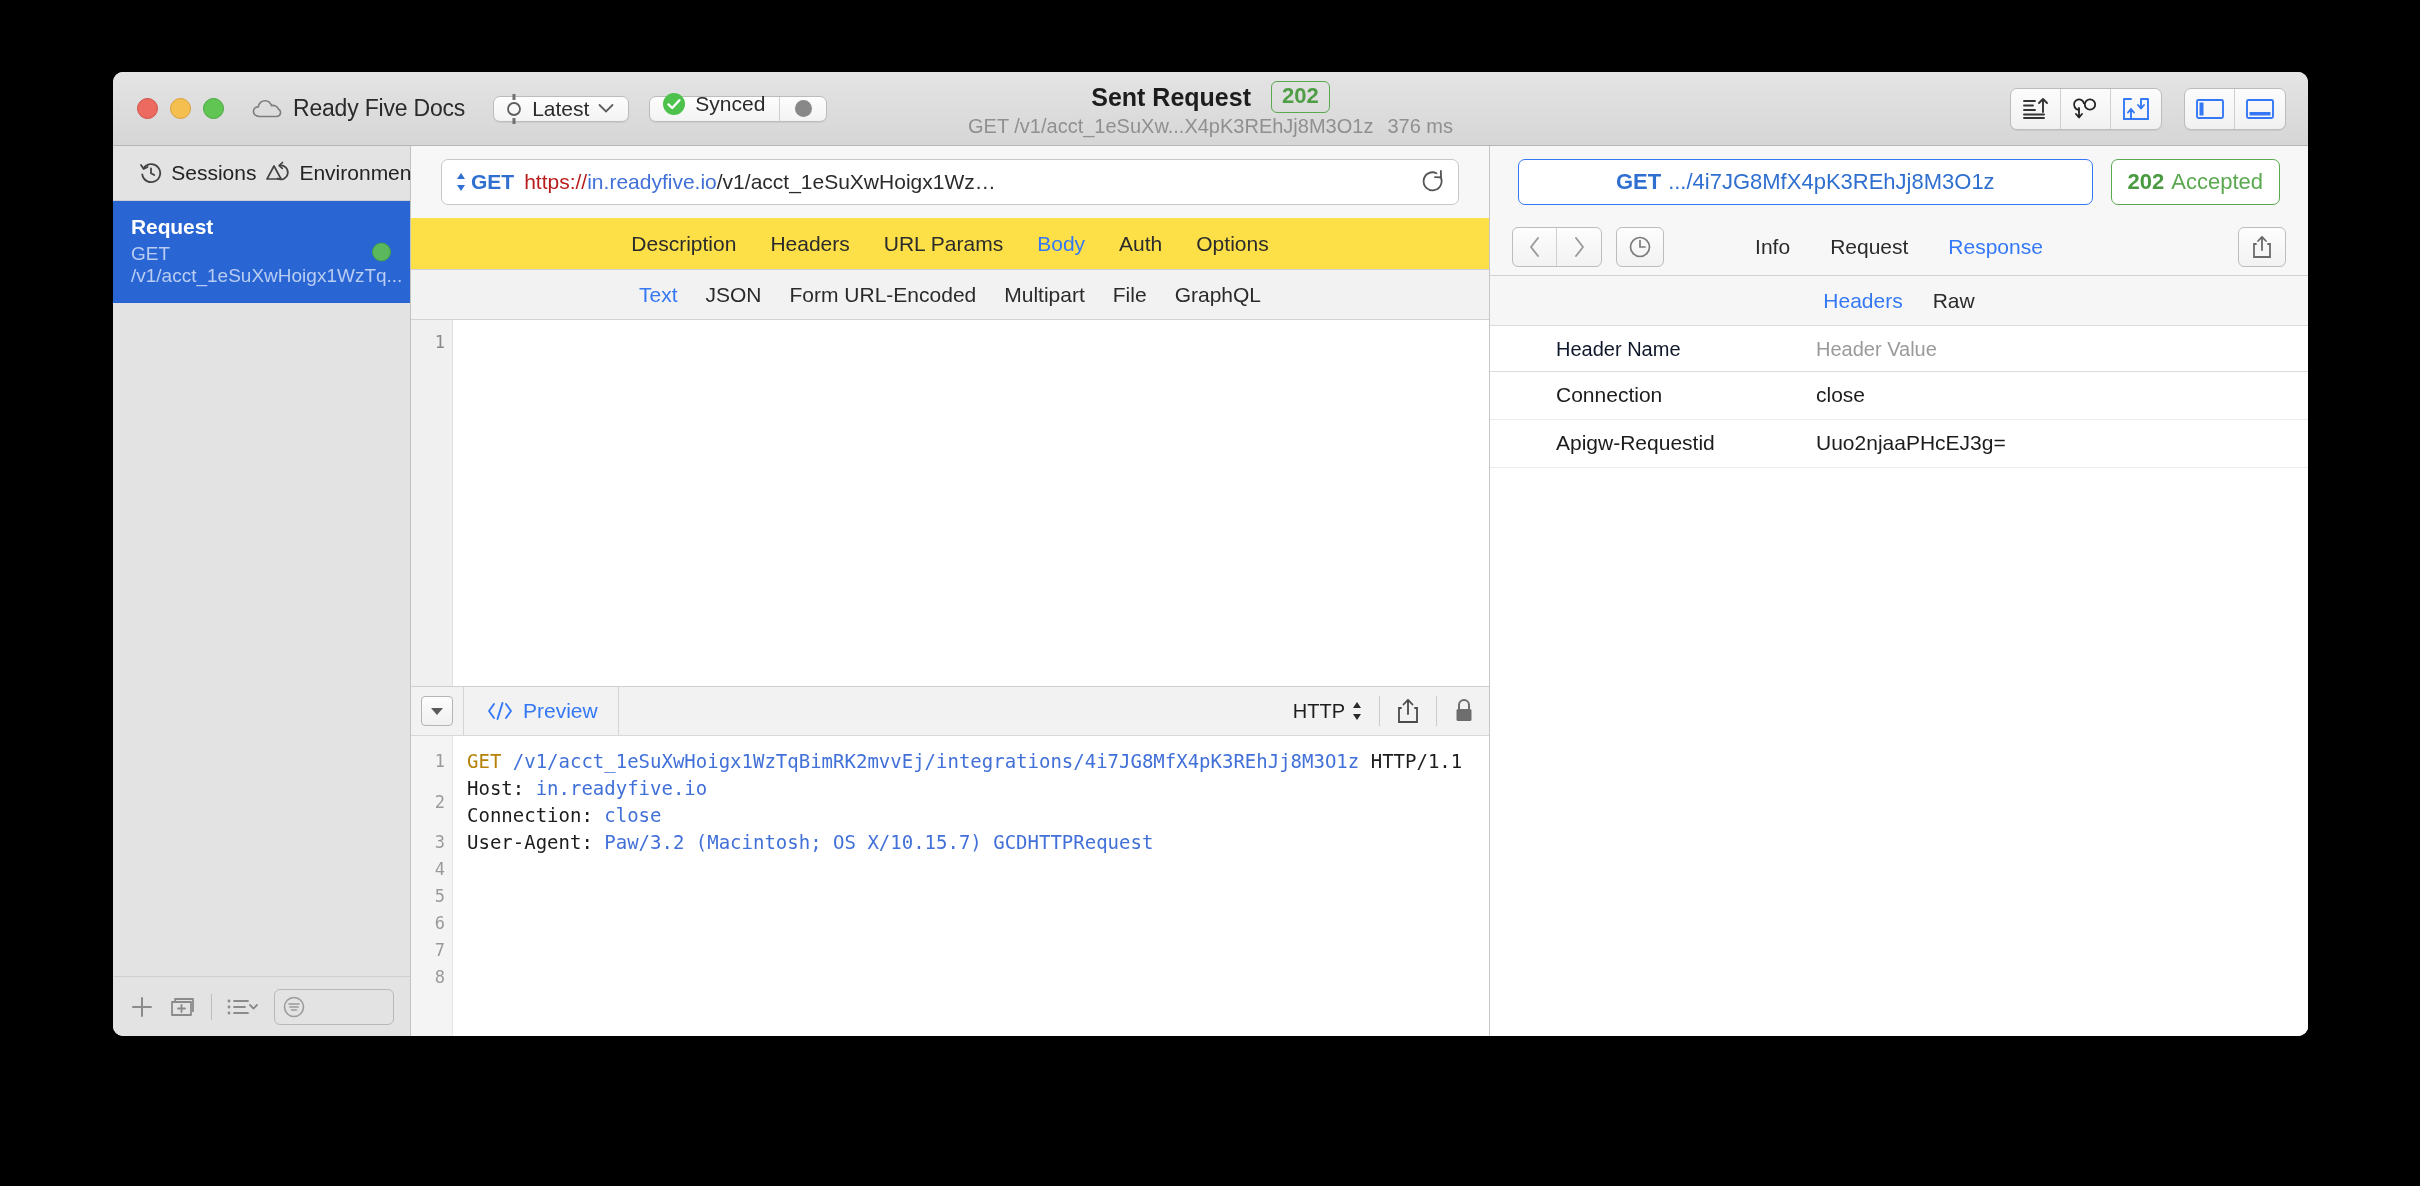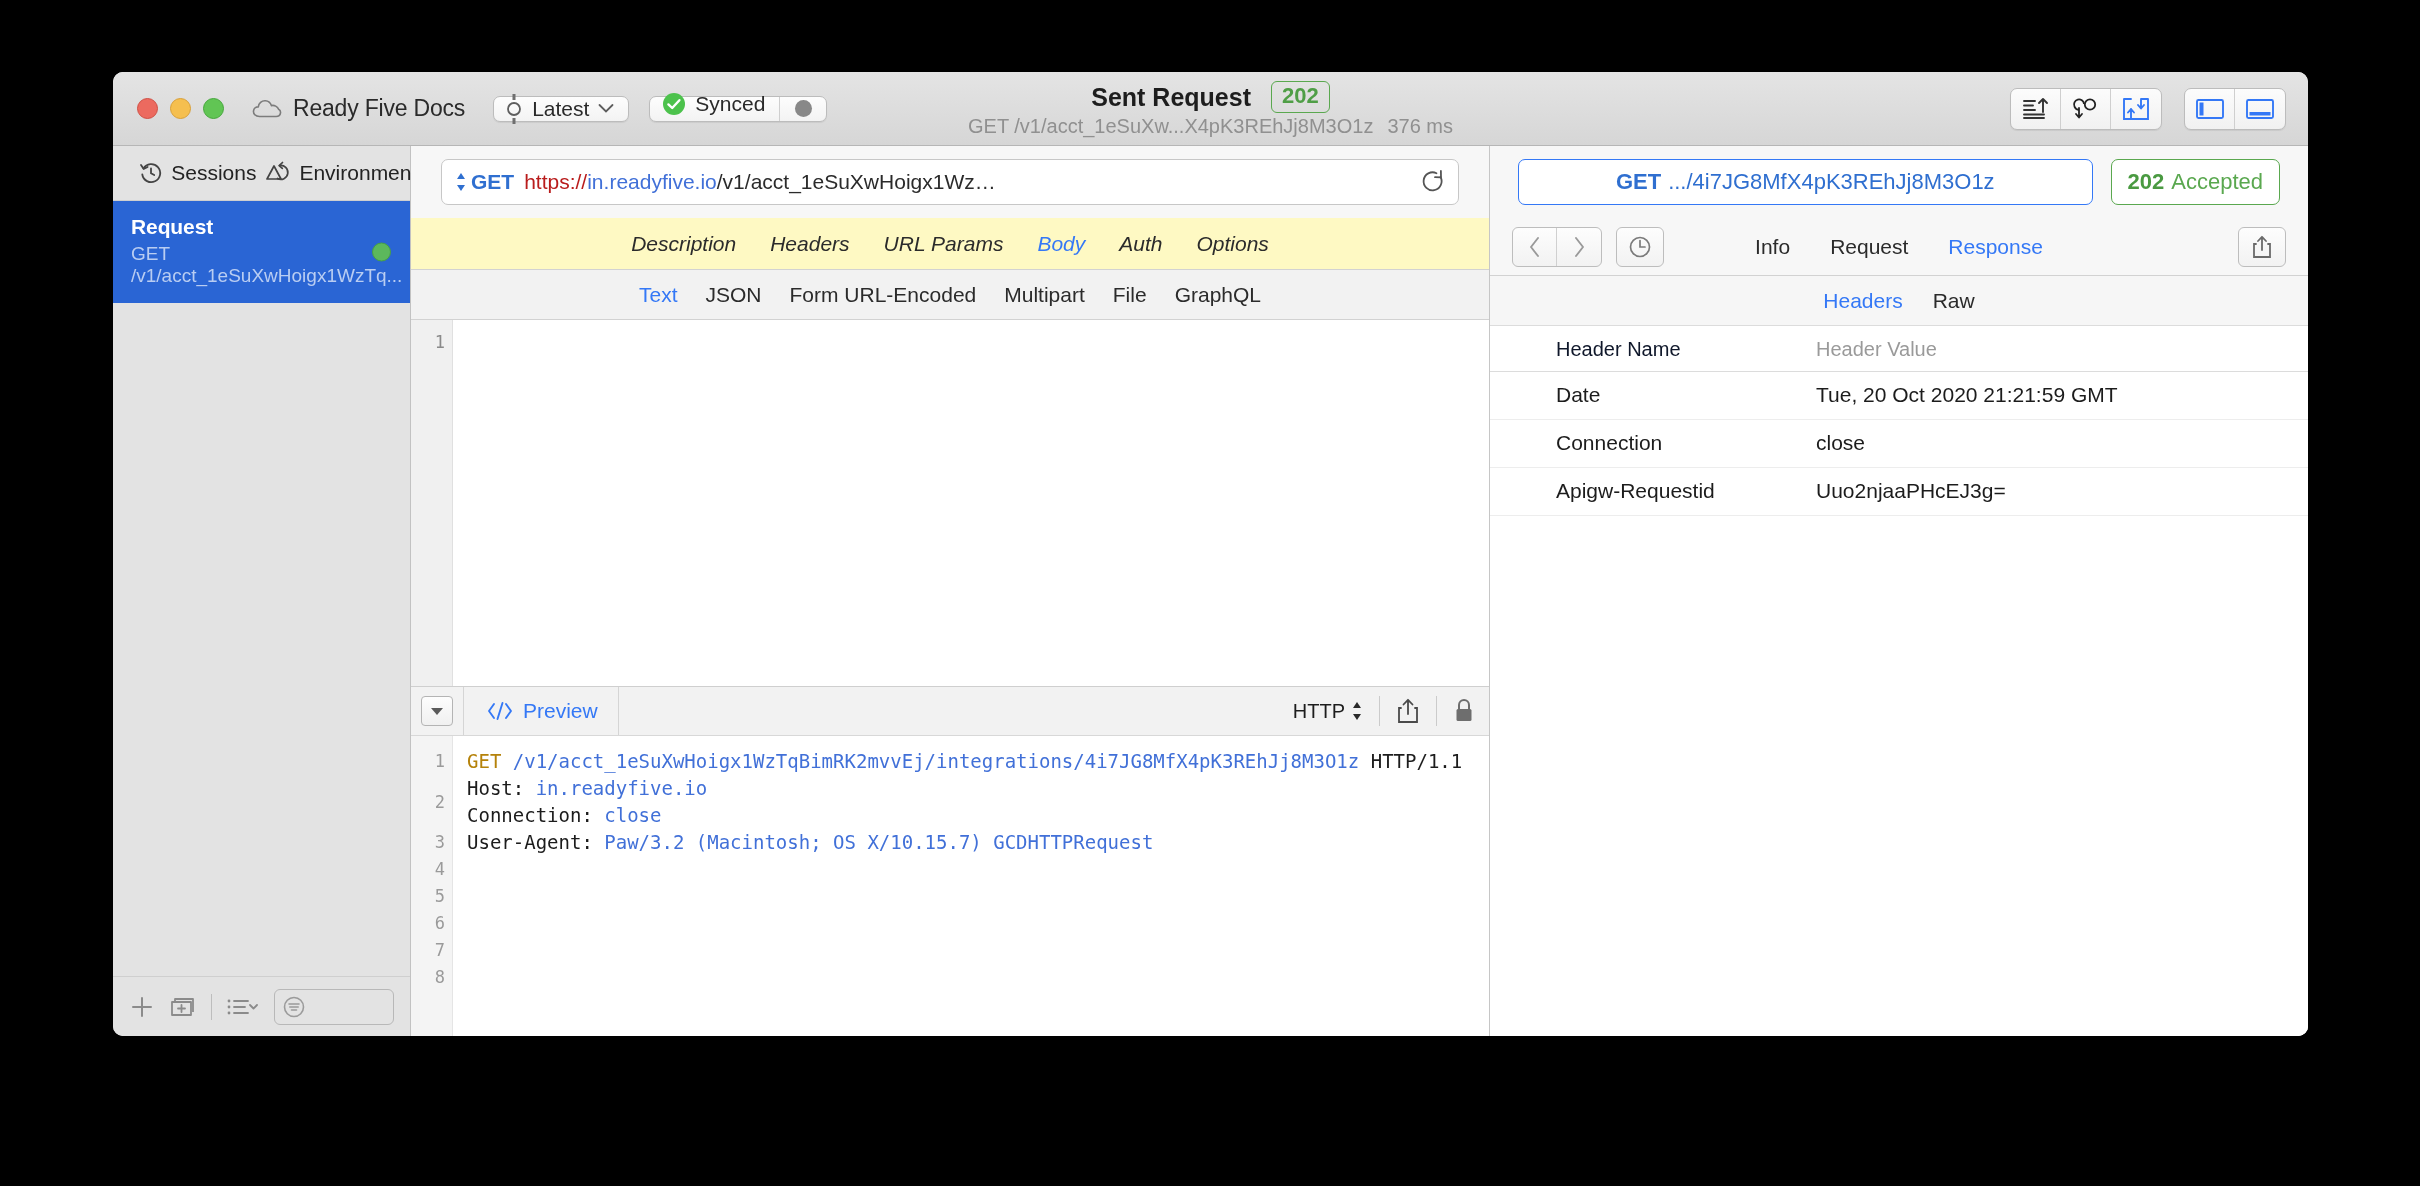--- a/index.html
+++ b/index.html
@@ -188,21 +188,21 @@
   }
   #url-text .sch { color: #b91c1c; }
   #url-text .host { color: #4170d8; }
   #url-text .path { color: #2b2b2b; }
 
   .tabrow {
     display: flex; align-items: center; justify-content: center;
     gap: 34px;
     border-bottom: 1px solid #d2d2d2;
   }
-  #main-tabs { height: 52px; background: #fef9c3; font-style: italic; }
+  #main-tabs { height: 52px; background: #fde047; }
   #main-tabs .tab { font-size: 21px; color: #2b2b2b; }
   #main-tabs .tab.active { color: #3478f6; }
 
   #sub-tabs { height: 50px; background: #f2f2f2; gap: 28px; }
   #sub-tabs .tab { font-size: 21px; color: #2b2b2b; }
   #sub-tabs .tab.active { color: #3478f6; }
 
   #editor {
     flex: 1; min-height: 0; display: flex;
     background: #ffffff;
@@ -684,24 +684,20 @@
         <div class="tab active">Headers</div>
         <div class="tab">Raw</div>
       </div>
 
       <div id="hdr-table">
         <div id="hdr-head">
           <div class="c1">Header Name</div>
           <div class="c2">Header Value</div>
         </div>
         <div class="hrow">
-          <div class="c1">Date</div>
-          <div class="c2">Tue, 20 Oct 2020 21:21:59 GMT</div>
-        </div>
-        <div class="hrow">
           <div class="c1">Connection</div>
           <div class="c2">close</div>
         </div>
         <div class="hrow">
           <div class="c1">Apigw-Requestid</div>
           <div class="c2">Uuo2njaaPHcEJ3g=</div>
         </div>
       </div>
     </div>
 

